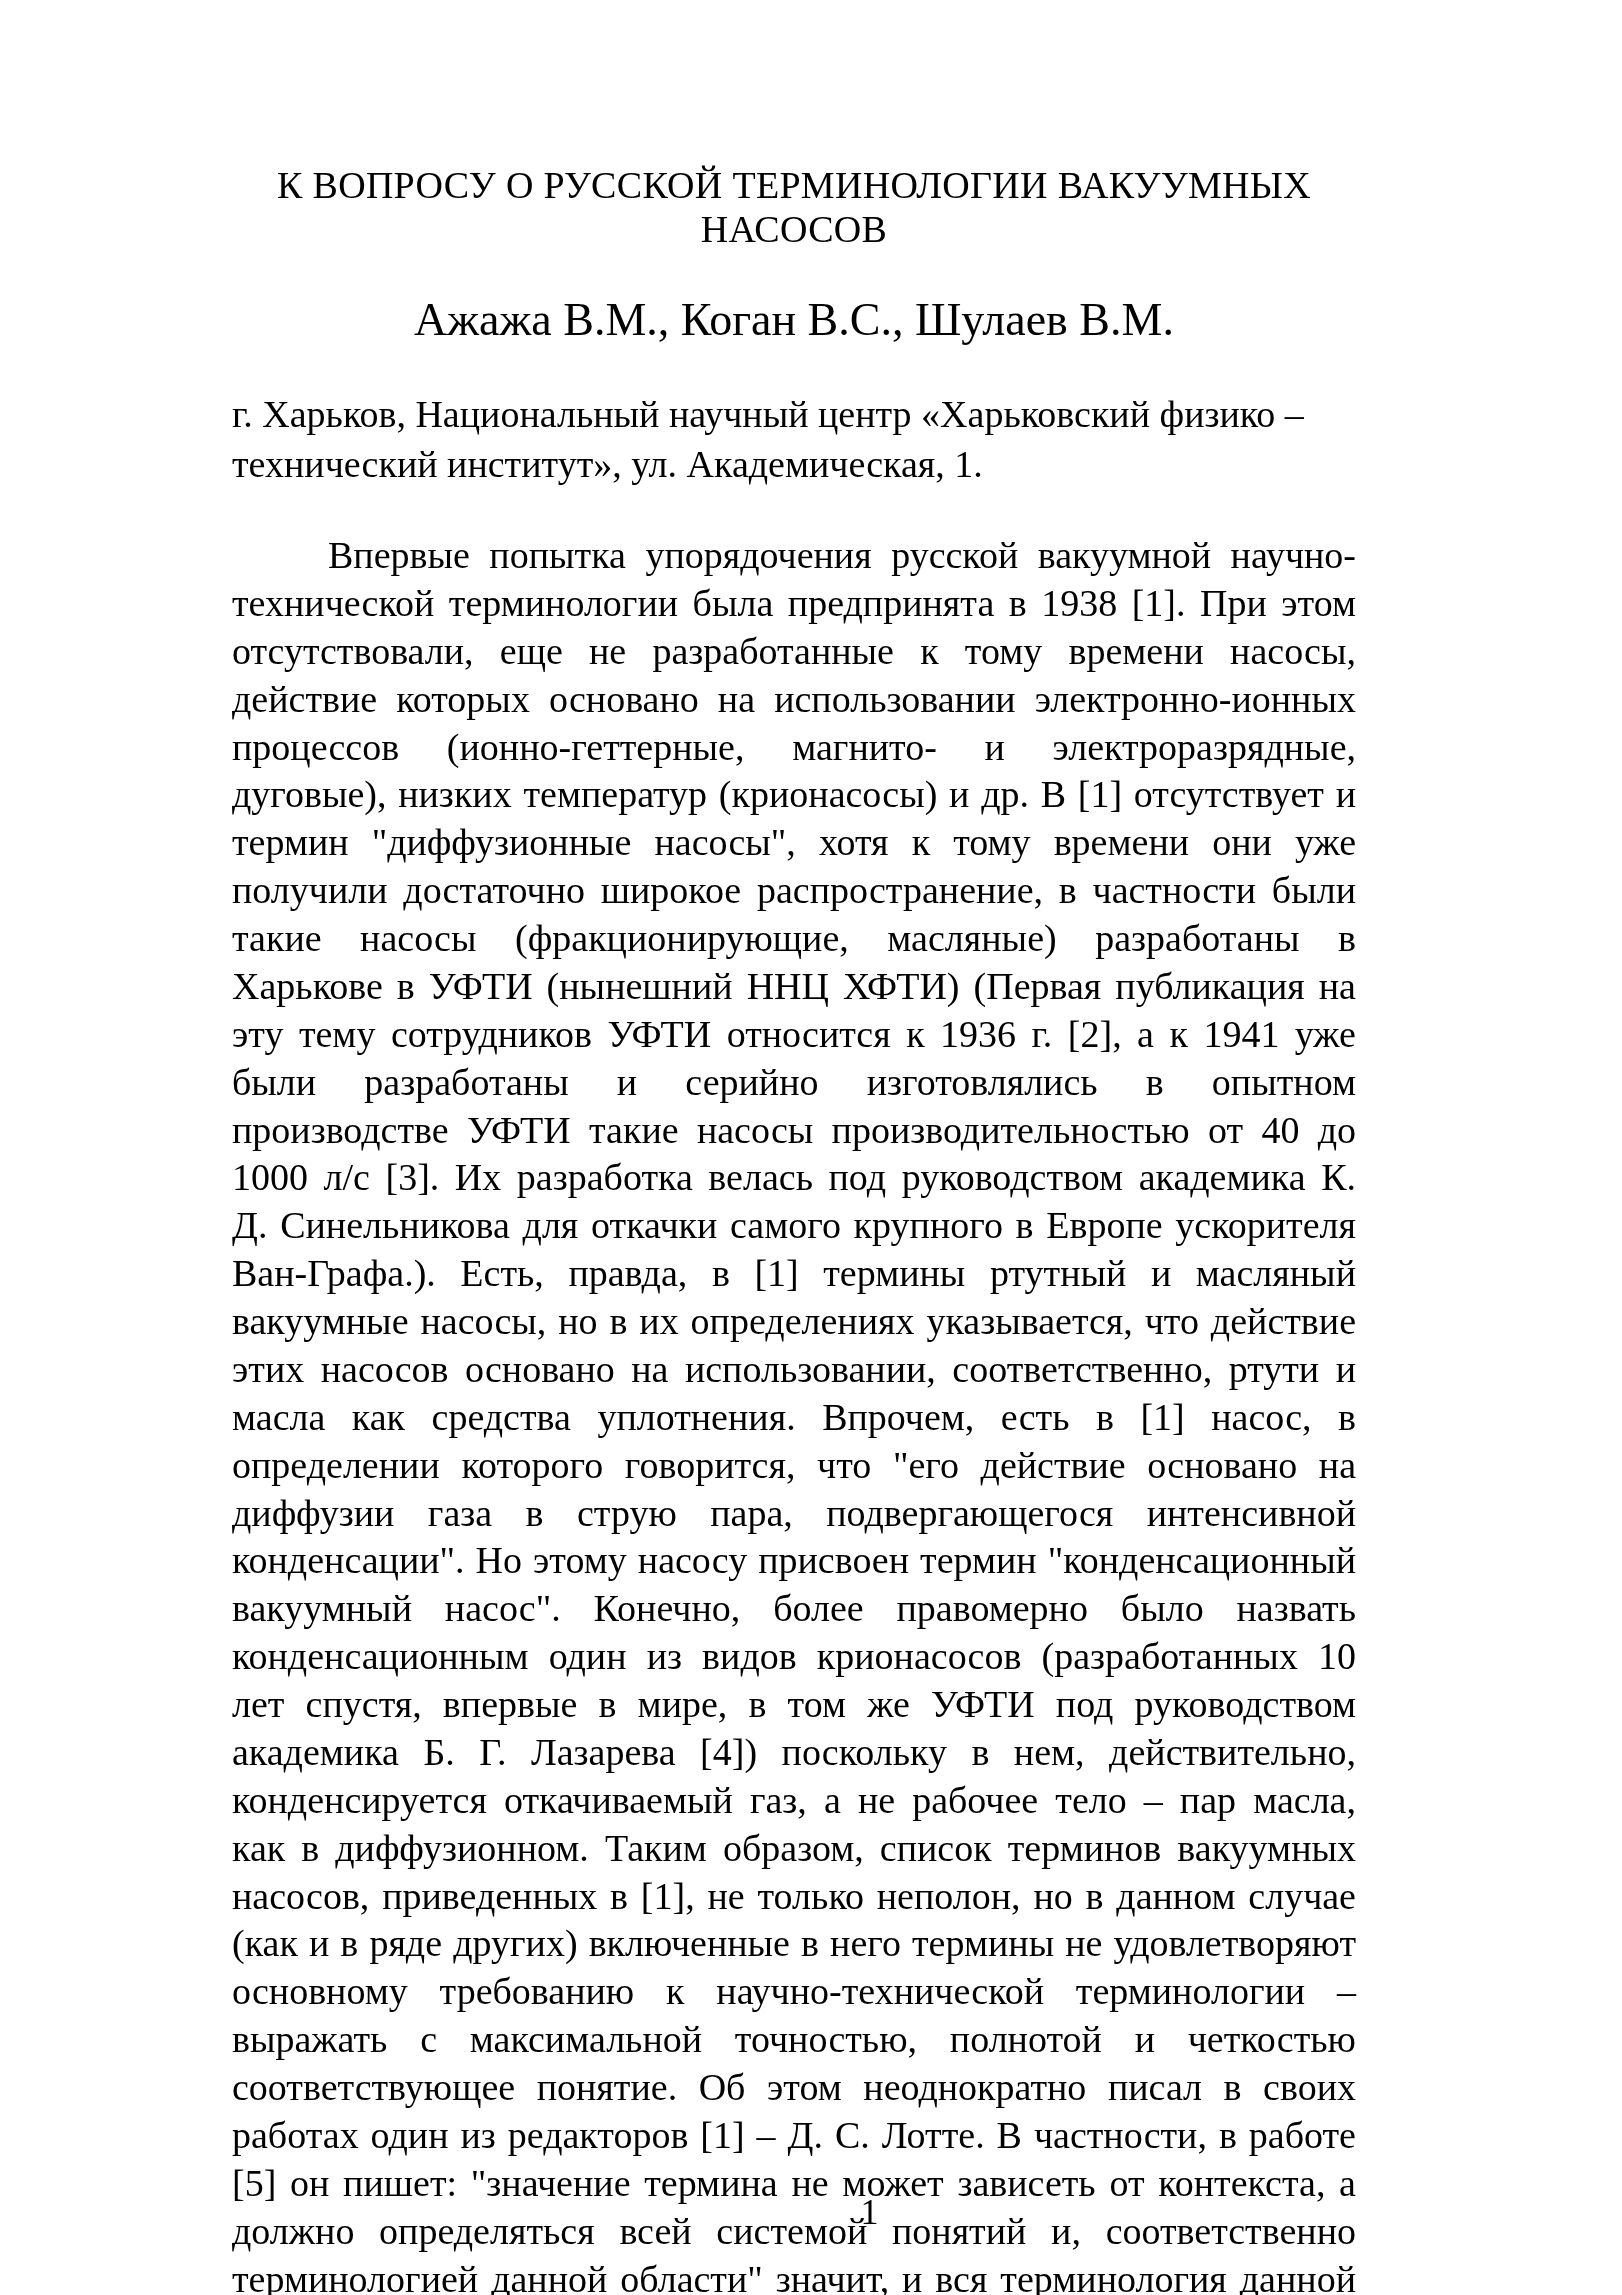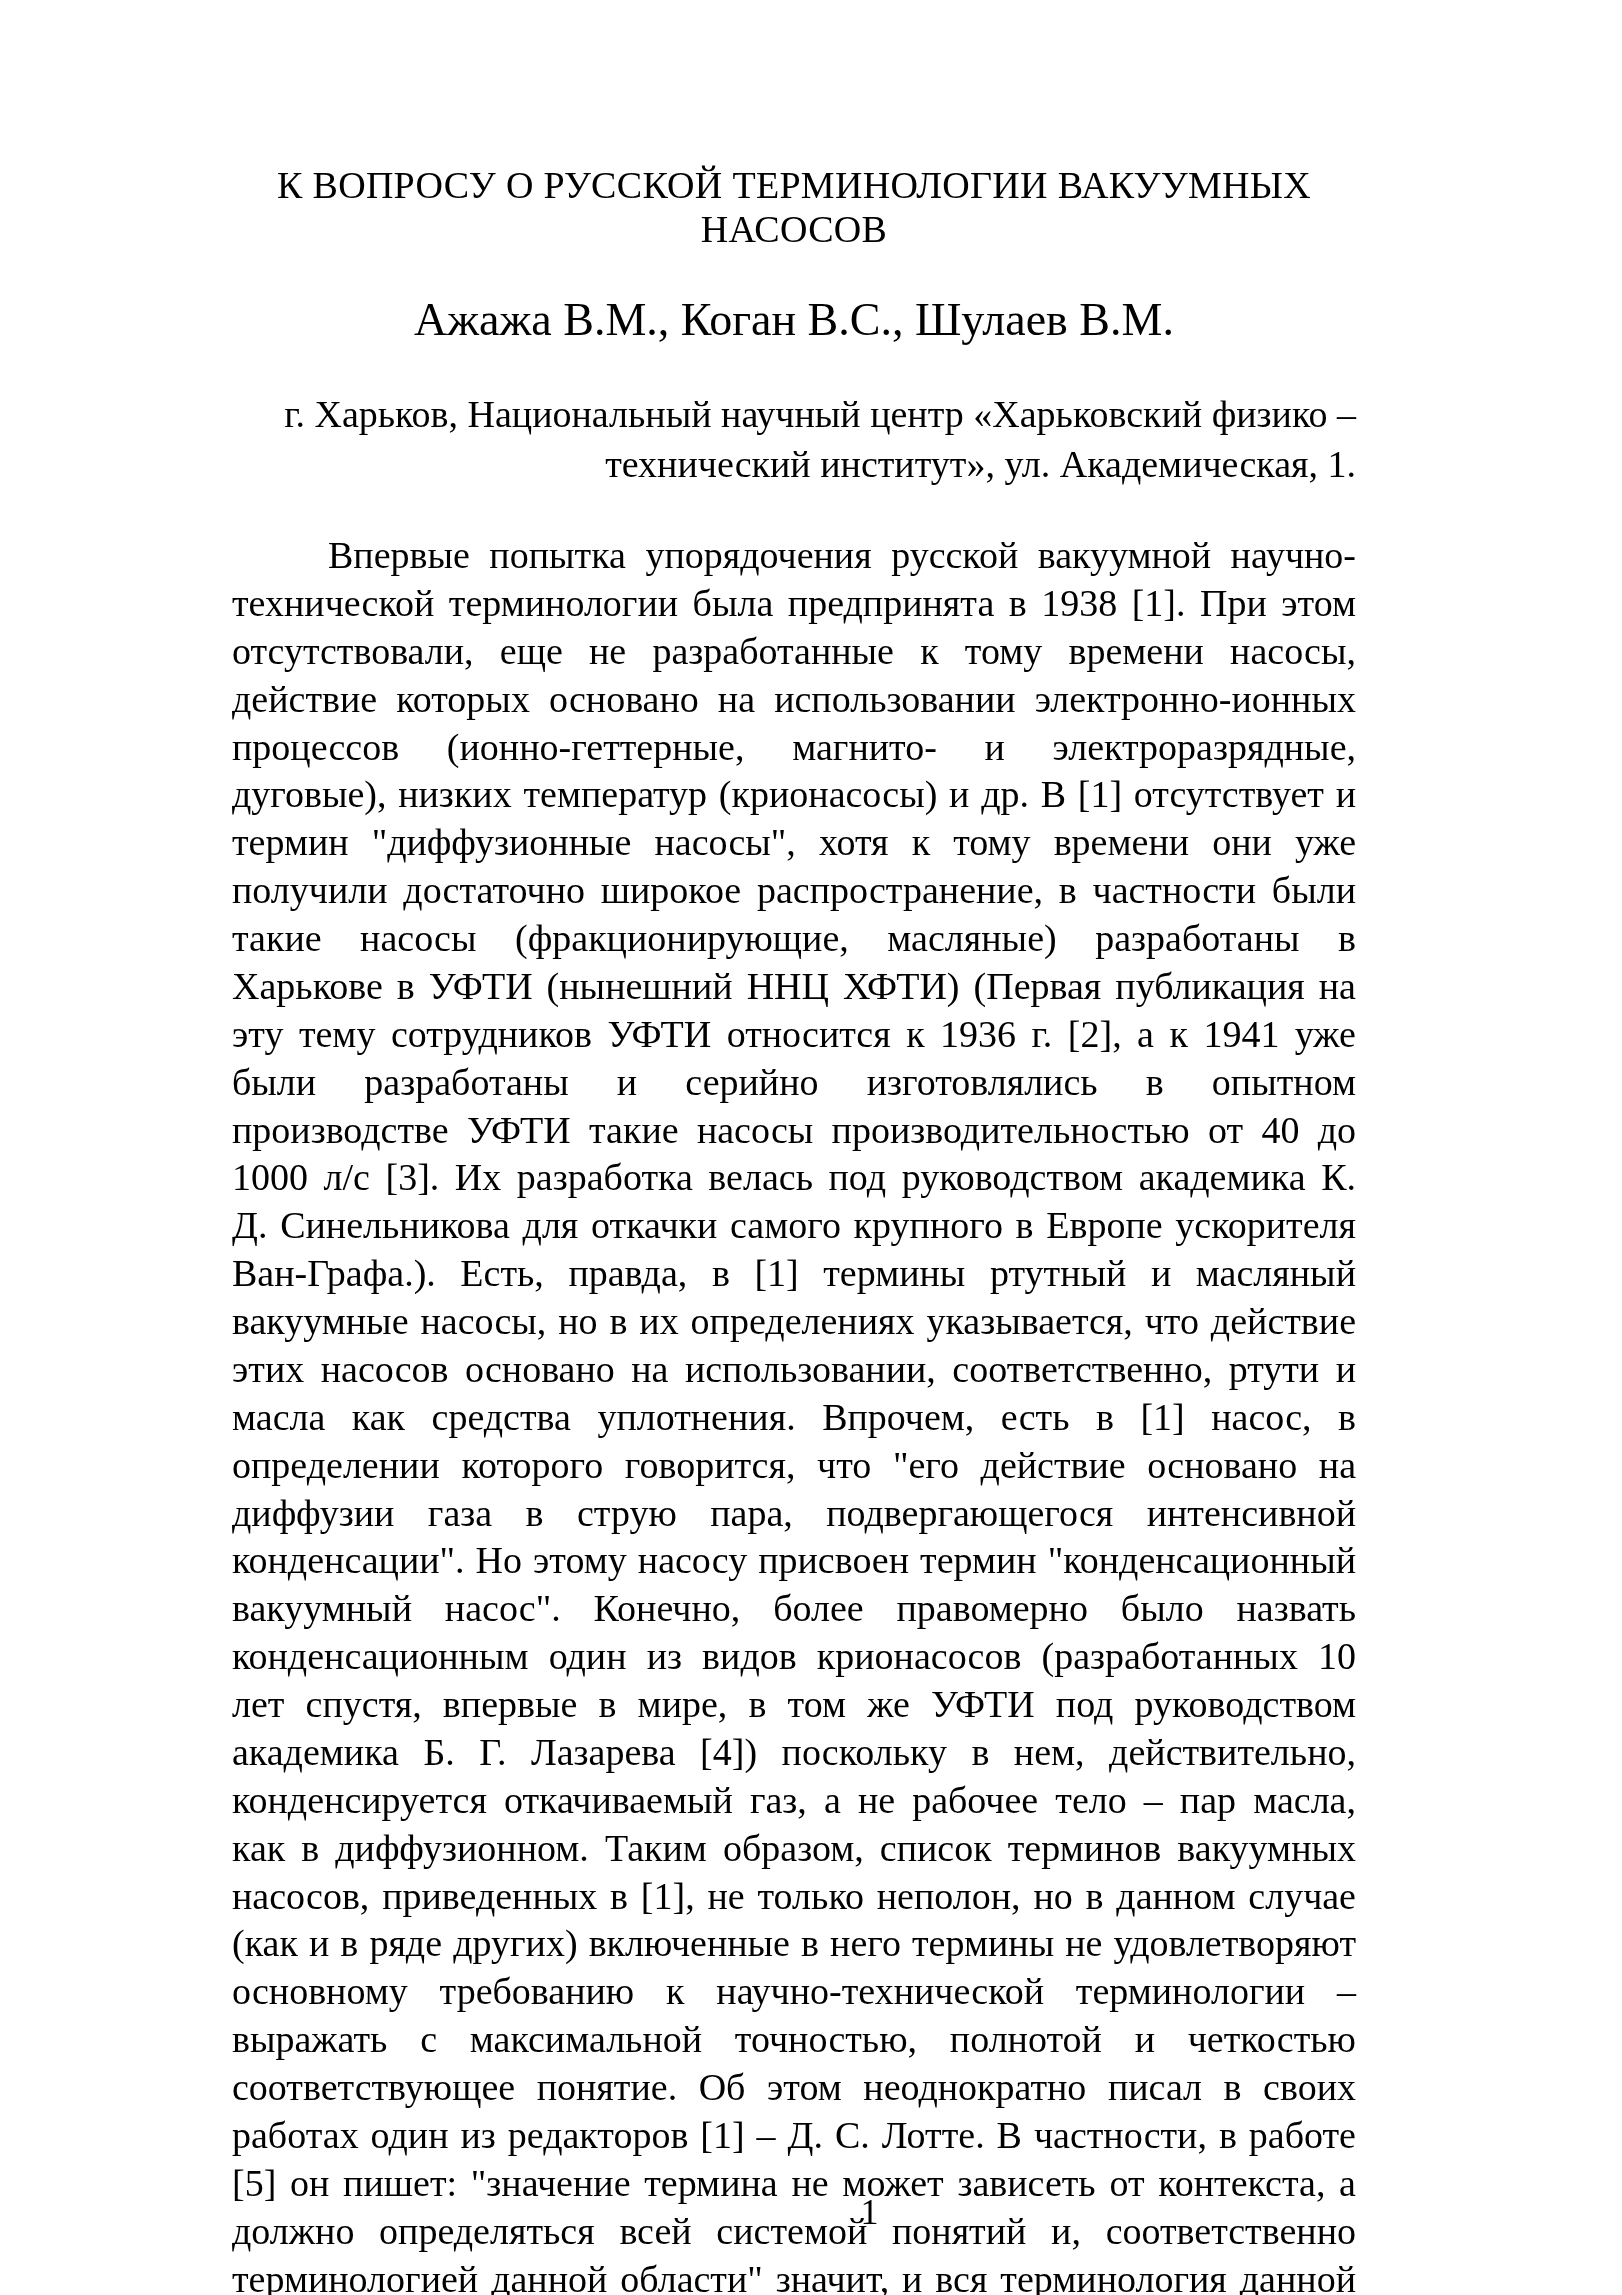--- a/index.html
+++ b/index.html
@@ -30,21 +30,21 @@
     font-weight: normal;
     letter-spacing: 0.3px;
   }
   .authors {
     text-align: center;
     font-size: 46px;
     line-height: 1.15;
     margin: 0 0 43px 0;
   }
   .affiliation {
-    text-align: right;
+    text-align: left;
     font-size: 38px;
     line-height: 1.3;
     margin: 0 0 43px 0;
   }
   .body-text p {
     font-size: 38px;
     line-height: 1.26;
     text-align: justify;
     text-indent: 96px;
     margin: 0 0 47px 0;

